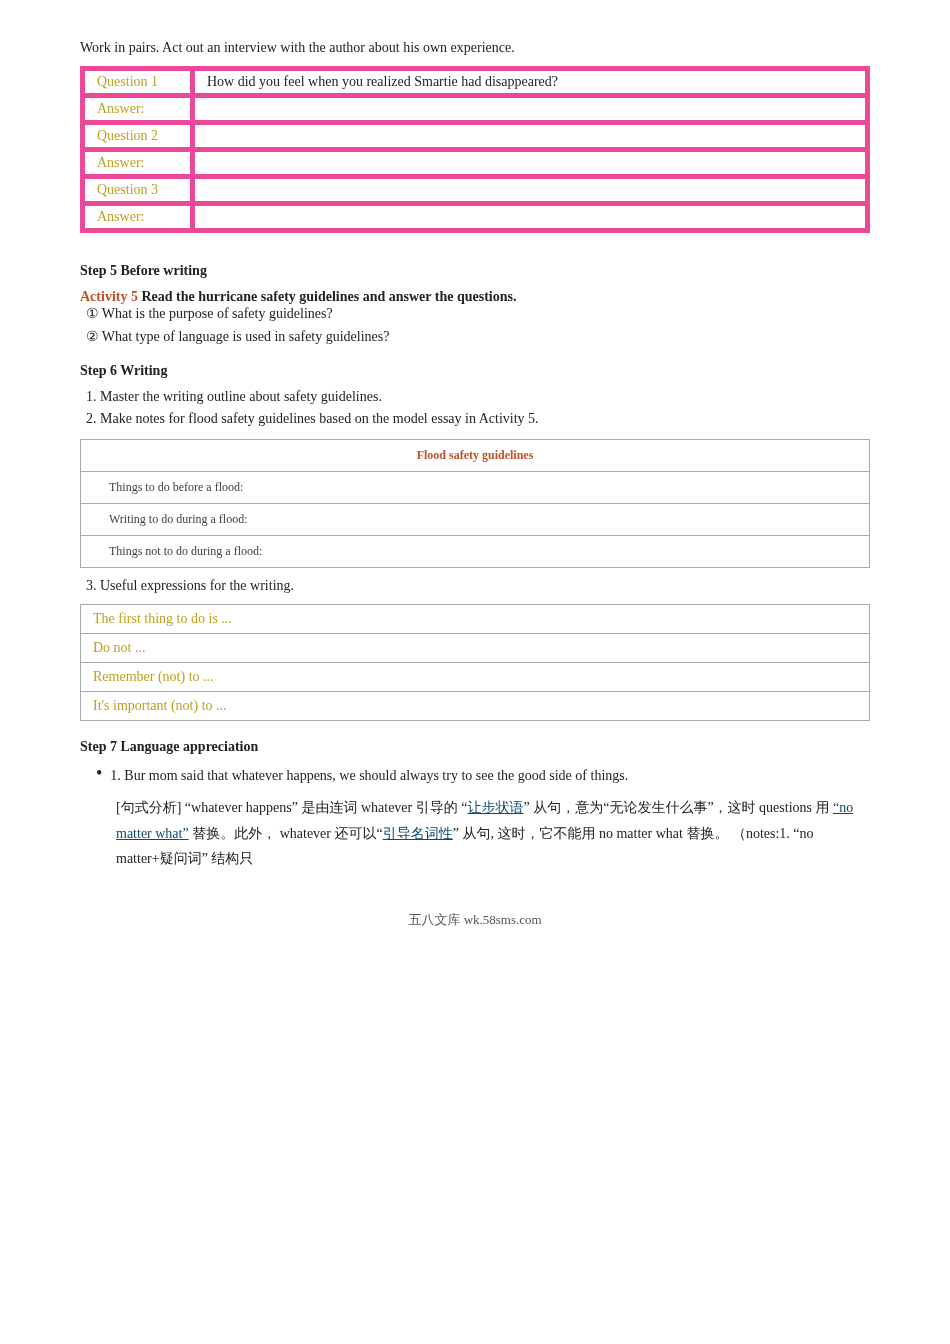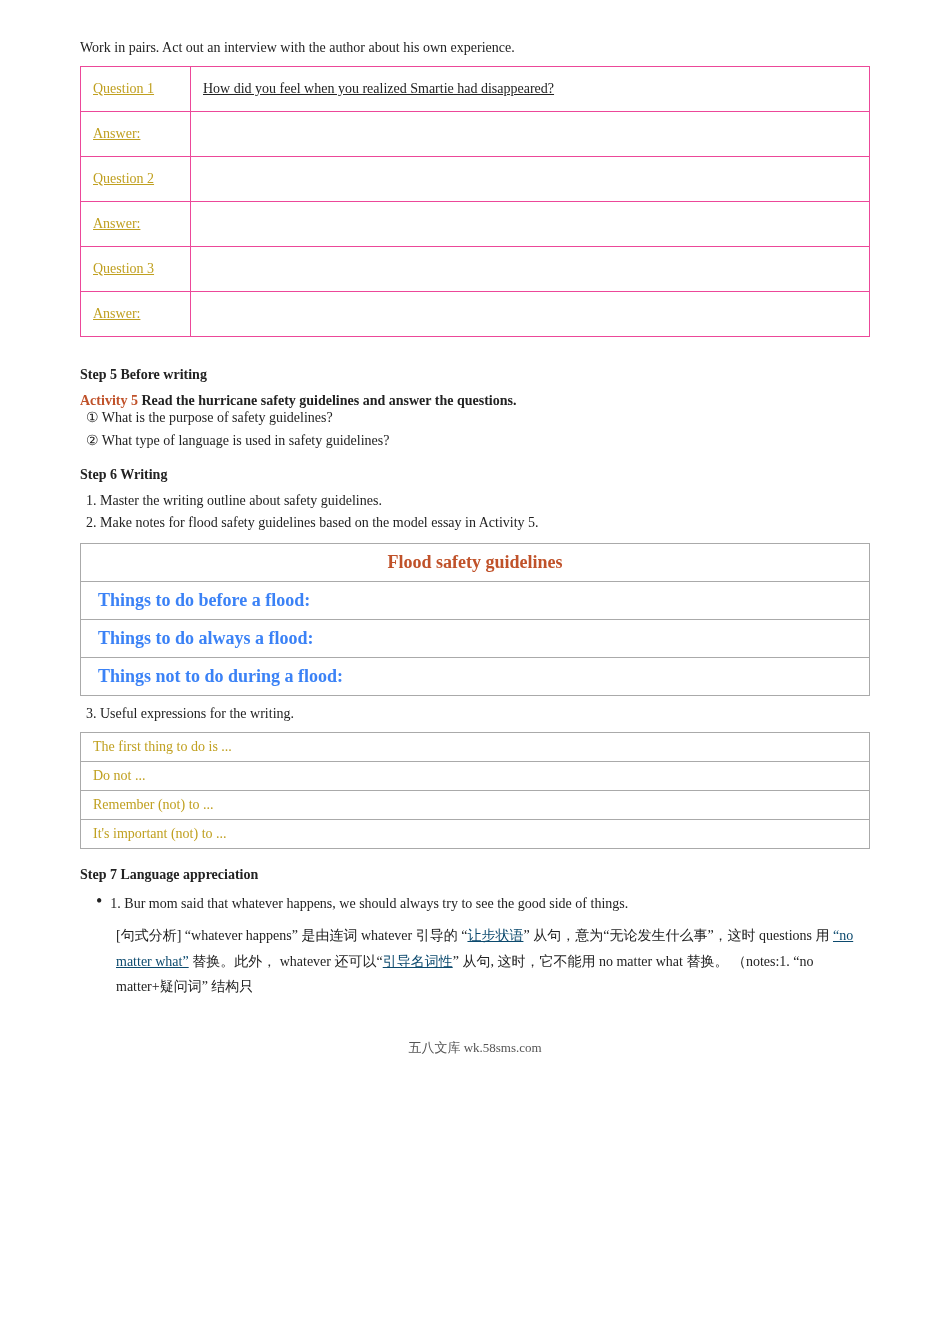--- a/index.html
+++ b/index.html
@@ -18,25 +18,24 @@
       font-size: 14px;
     }
 
     
     .interview-table {
       width: 100%;
       border-collapse: collapse;
       margin-bottom: 30px;
     }
     .interview-table td {
-      border: 1px solid #ec4899;
-      padding: 14px 12px;
+      border: 5px solid #ec4899;
+      padding: 3px 12px;
       vertical-align: top;
       min-height: 32px;
-      text-decoration: underline;
     }
     .interview-table .label-cell {
       color: #c0a020;
       width: 110px;
       font-size: 14px;
     }
     .interview-table .content-cell {
       font-size: 14px;
     }
 
@@ -72,32 +71,31 @@
     }
 
     
     .flood-table {
       width: 100%;
       border-collapse: collapse;
       margin: 12px 0 10px 0;
     }
     .flood-table td {
       border: 1px solid #aaa;
-      padding: 8px 17px;
-      font-size: 18px;
+      padding: 8px 28px;
+      font-size: 12px;
     }
     .flood-table .flood-header {
       text-align: center;
       color: #c0522a;
       font-weight: bold;
       background: #fff;
     }
     .flood-table .flood-item {
-      color: #3b82f6;
-      font-weight: bold;
+      color: #404040;
     }
 
     
     .expr-table {
       width: 100%;
       border-collapse: collapse;
       margin: 10px 0 16px 0;
     }
     .expr-table td {
       border: 1px solid #aaa;
@@ -202,21 +200,21 @@
 
 <table class="flood-table">
   <tbody id="flood-tbody">
       <tr>
         <td class="flood-header">Flood safety guidelines</td>
       </tr>
       <tr>
         <td class="flood-item">Things to do before a flood:</td>
       </tr>
       <tr>
-        <td class="flood-item">Things to do always a flood:</td>
+        <td class="flood-item">Writing to do during a flood:</td>
       </tr>
       <tr>
         <td class="flood-item">Things not to do during a flood:</td>
       </tr>
     </tbody>
 </table>
 
 <p class="numbered-item">3. Useful expressions for the writing.</p>
 
 <table class="expr-table">

